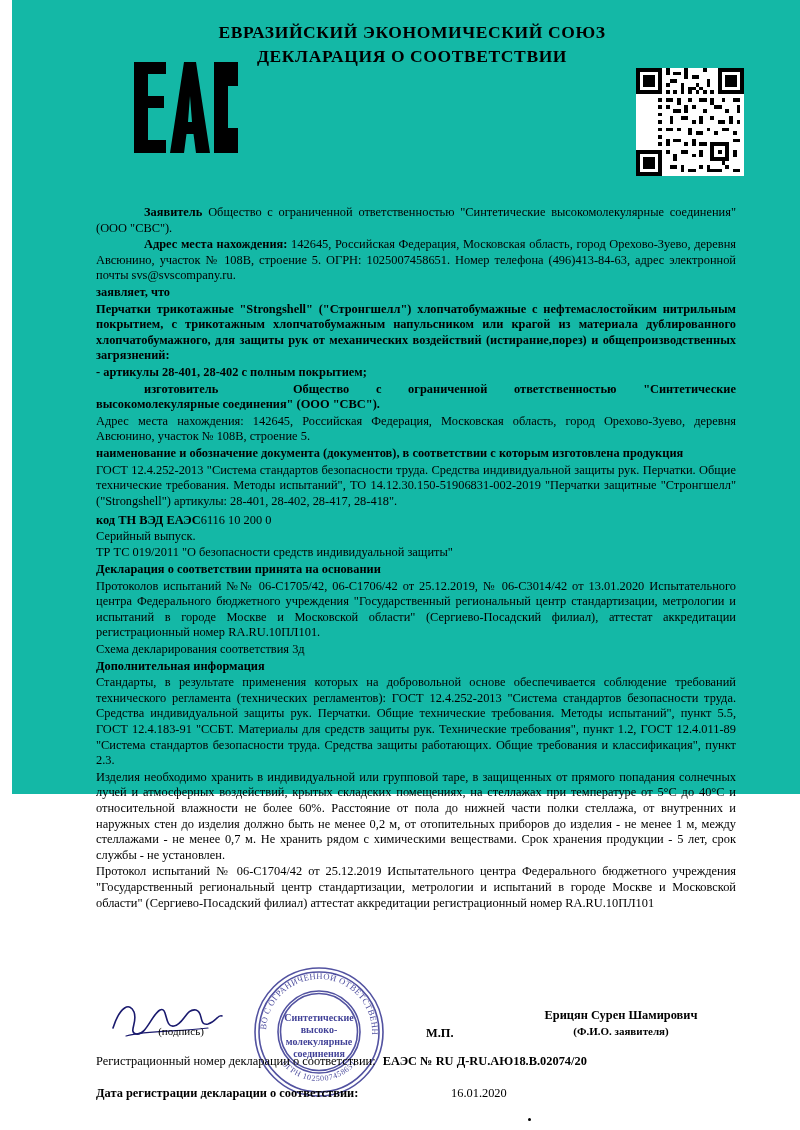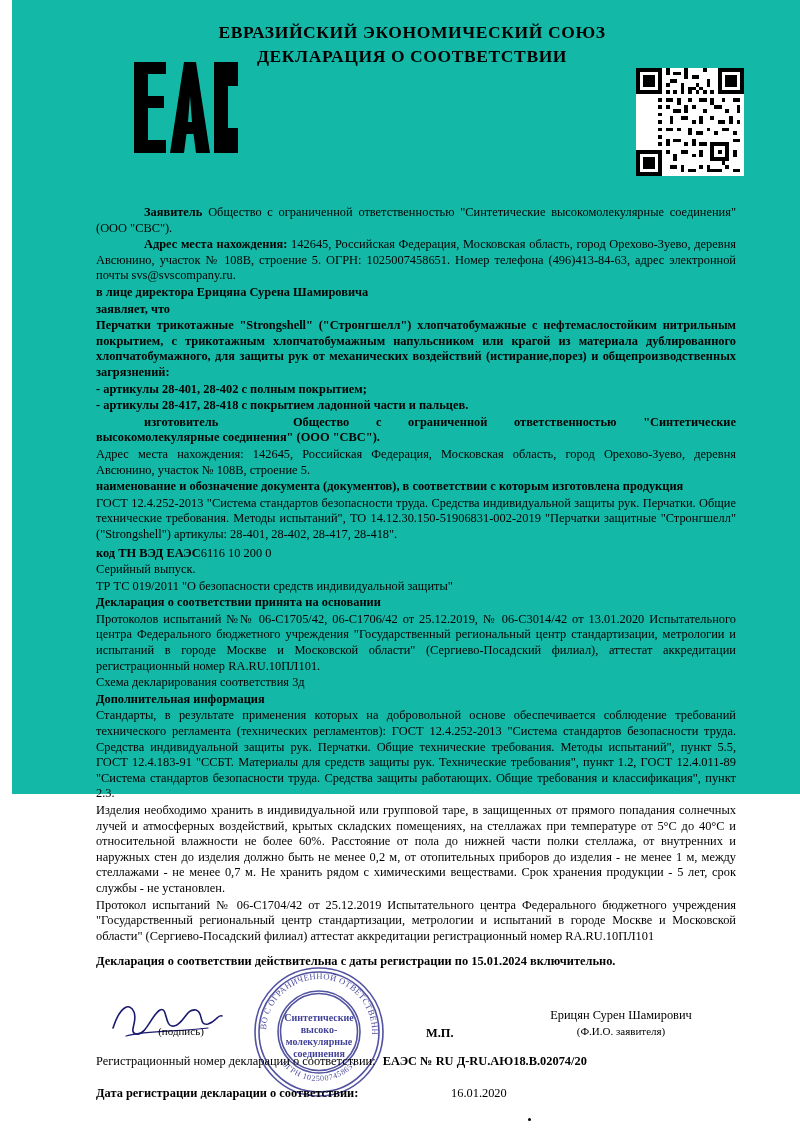--- a/index.html
+++ b/index.html
@@ -95,21 +95,21 @@
   .sig-row {
     display: flex;
     justify-content: space-between;
     align-items: flex-end;
   }
   .sig-left, .sig-right {
     text-align: center;
     width: 170px;
     font-size: 11px;
   }
-  .sig-right { width: 230px; }
+  .sig-right { width: 230px; font-weight: bold; }
   .sig-right .name {
     font-size: 12.4px;
     margin-bottom: 2px;
   }
   .sig-left .line, .sig-right .line {
     border-top: 0px solid #000;
   }
   .mp {
     font-weight: bold;
     font-size: 12.4px;
@@ -315,29 +315,27 @@
     <p class="just">
       <span class="b">Заявитель</span>
       <span>Общество с ограниченной ответственностью "Синтетические высокомолекулярные соединения" (ООО "СВС").</span>
     </p>
 
     <p class="just sp-before">
       <span class="b">Адрес места нахождения:</span>
       <span>142645, Российская Федерация, Московская область, город Орехово-Зуево, деревня Авсюнино, участок № 108В, строение 5. ОГРН: 1025007458651. Номер телефона (496)413-84-63, адрес электронной почты svs@svscompany.ru.</span>
     </p>
 
-    <p class="nojust sp-before b">в лице директора Ерицяна Сурена Шамировича</p>
 
     <p class="nojust b">заявляет, что</p>
 
     <p class="just b">Перчатки трикотажные "Strongshell" ("Стронгшелл") хлопчатобумажные с нефтемаслостойким нитрильным покрытием, с трикотажным хлопчатобумажным напульсником или крагой из материала дублированного хлопчатобумажного, для защиты рук от механических воздействий (истирание,порез) и общепроизводственных загрязнений:</p>
 
     <p class="nojust b sp-before">- артикулы 28-401, 28-402 с полным покрытием;</p>
 
-    <p class="nojust b sp-before">- артикулы 28-417, 28-418 с покрытием ладонной части и пальцев.</p>
 
     <p class="just sp-before">
       <span class="b">изготовитель</span>
       <span class="b">Общество с ограниченной ответственностью "Синтетические высокомолекулярные соединения" (ООО "СВС").</span>
     </p>
 
     <p class="just sp-before">
       <span>Адрес места нахождения:</span>
       <span>142645, Российская Федерация, Московская область, город Орехово-Зуево, деревня Авсюнино, участок № 108В, строение 5.</span>
     </p>
@@ -363,21 +361,20 @@
     <p class="nojust sp-before">Схема декларирования соответствия 3д</p>
 
     <p class="nojust b">Дополнительная информация</p>
 
     <p class="just">Стандарты, в результате применения которых на добровольной основе обеспечивается соблюдение требований технического регламента (технических регламентов): ГОСТ 12.4.252-2013 "Система стандартов безопасности труда. Средства индивидуальной защиты рук. Перчатки. Общие технические требования. Методы испытаний", пункт 5.5, ГОСТ 12.4.183-91 "ССБТ. Материалы для средств защиты рук. Технические требования", пункт 1.2, ГОСТ 12.4.011-89 "Система стандартов безопасности труда. Средства защиты работающих. Общие требования и классификация", пункт 2.3.</p>
 
     <p class="just sp-before">Изделия необходимо хранить в индивидуальной или групповой таре, в защищенных от прямого попадания солнечных лучей и атмосферных воздействий, крытых складских помещениях, на стеллажах при температуре от 5°С до 40°С и относительной влажности не более 60%. Расстояние от пола до нижней части полки стеллажа, от внутренних и наружных стен до изделия должно быть не менее 0,2 м, от отопительных приборов до изделия - не менее 1 м, между стеллажами - не менее 0,7 м. Не хранить рядом с химическими веществами. Срок хранения продукции - 5 лет, срок службы - не установлен.</p>
 
     <p class="just sp-before">Протокол испытаний № 06-С1704/42 от 25.12.2019 Испытательного центра Федерального бюджетного учреждения "Государственный региональный центр стандартизации, метрологии и испытаний в городе Москве и Московской области" (Сергиево-Посадский филиал) аттестат аккредитации регистрационный номер RA.RU.10ПЛ101</p>
 
-    <p class="nojust b sp-before" style="margin-top:10px;">Декларация о соответствии действительна с даты регистрации по 15.01.2024 включительно.</p>
   </div>
 
   <div class="scribble">
     <svg width="120" height="45" viewBox="0 0 120 45" xmlns="http://www.w3.org/2000/svg">
       <path d="M5 32 C12 10, 22 6, 26 16 C30 26, 20 36, 28 38 C38 40, 44 18, 52 14 C60 10, 56 32, 66 30 C76 28, 78 12, 88 14 C96 16, 90 30, 100 28 C108 26, 110 18, 114 20" stroke="#1a1a6e" stroke-width="1.6" fill="none" stroke-linecap="round"></path>
       <path d="M18 40 C40 34, 70 36, 100 32" stroke="#1a1a6e" stroke-width="1.2" fill="none" stroke-linecap="round"></path>
     </svg>
   </div>
 
   <div class="stamp">

